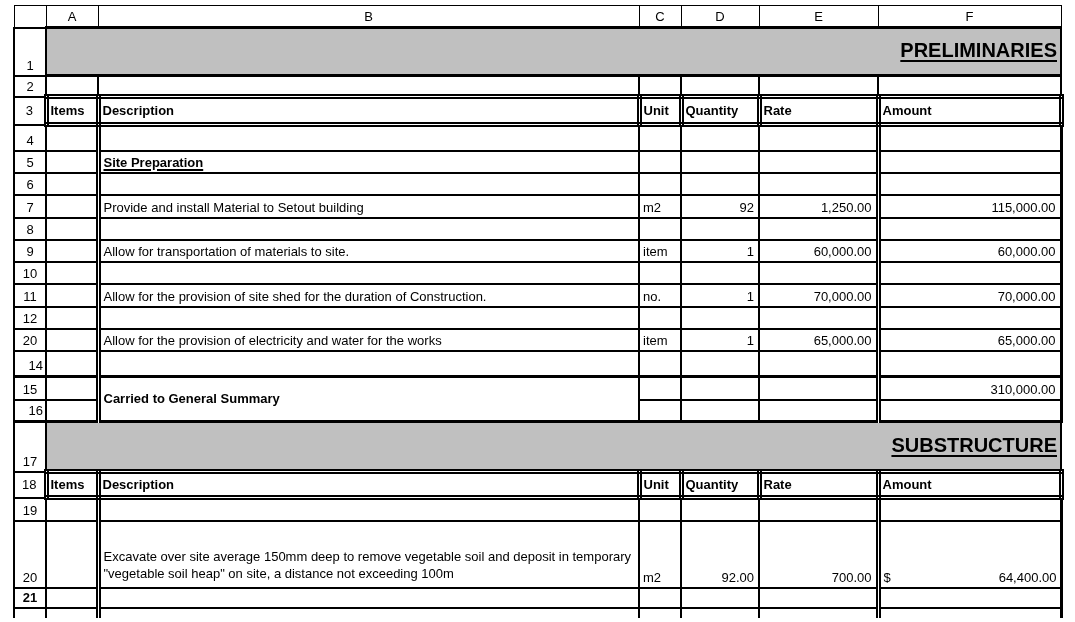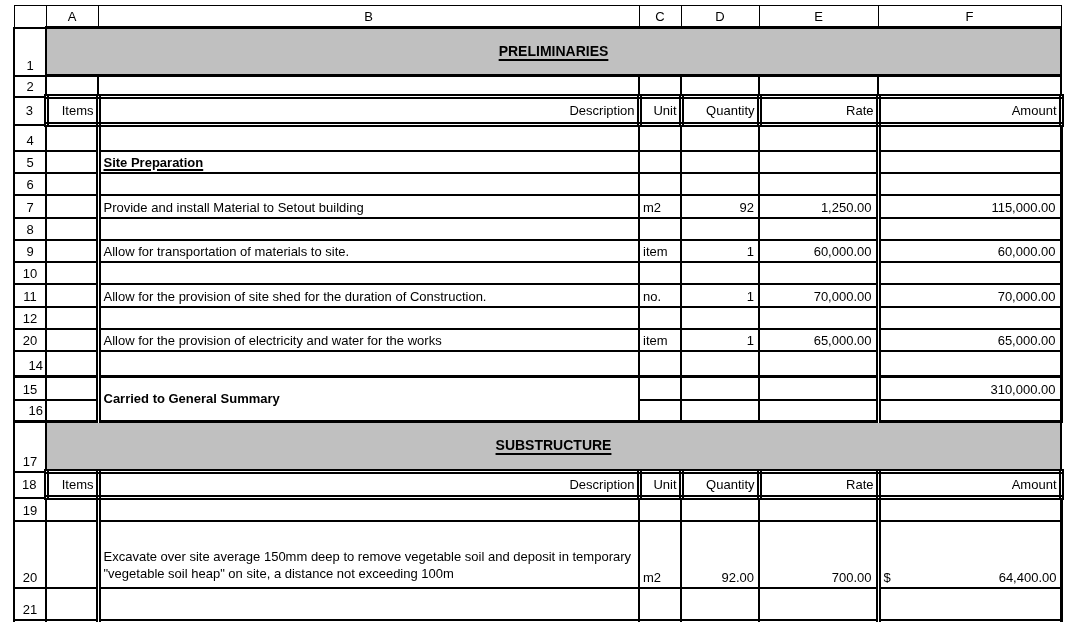--- a/index.html
+++ b/index.html
@@ -21,47 +21,47 @@
   
   tr.strip td {
     border-width: 1px; text-align: center; vertical-align: middle;
     padding: 0; font-size: 13px;
   }
   
   .num { text-align: center; padding: 0 2px 2px 2px; }
   .numM { vertical-align: middle; padding: 0 2px; }
   
   .band {
-    background: #c0c0c0; text-align: center; vertical-align: middle;
-    font-weight: bold; font-size: 14px;
+    background: #c0c0c0; text-align: right; vertical-align: middle;
+    font-weight: bold; font-size: 20px;
     text-decoration: underline; text-decoration-thickness: 2px; text-underline-offset: 3px;
     border-top: 3px solid #000; border-bottom: 3px solid #000;
   }
   
   .h {
-    border: 5px double #000; font-weight: normal;
-    text-align: right; vertical-align: middle; padding: 1px 2px;
+    border: 5px double #000; font-weight: bold;
+    text-align: left; vertical-align: middle; padding: 1px 2px;
   }
   .colB { border-left: 5px double #000; margin-top: 22px; }
   .colF { border-left: 5px double #000; border-right: 3px solid #000000; }
   .rt { text-align: right; padding-right: 4px; }
   .sub {
     font-weight: bold; text-decoration: underline;
     text-decoration-thickness: 2px; text-underline-offset: 2px;
   }
   .sum { font-weight: bold; vertical-align: middle; }
   .hb { border-bottom: 3px solid #000; text-align: right; }
   .descB { white-space: normal; line-height: 17px; padding-bottom: 5px; }
   .acct { display: flex; justify-content: space-between; align-items: flex-end; }
   .cut { border-bottom: 0; }
   
   tr.hstrip { height: 22px; } tr.h48 { height: 48px; } tr.h21 { height: 21px; }
   tr.h28 { height: 28px; } tr.h26 { height: 26px; } tr.h22 { height: 22px; }
   tr.h23 { height: 23px; } tr.h50 { height: 50px; } tr.h67 { height: 67px; }
-  tr.h24 { height: 32px; } tr.h10 { height: 10px; }
+  tr.h24 { height: 20px; font-weight: bold; } tr.h10 { height: 10px; }
 </style>
 </head>
 <body>
 
 <div class="page">
 <table class="sheet">
   <colgroup>
     <col style="width:32px">
         <col style="width:52px">
         <col style="width:541px">

